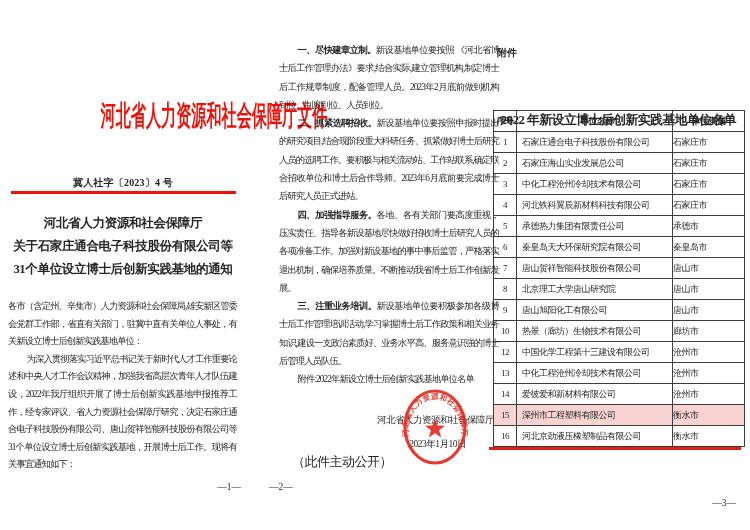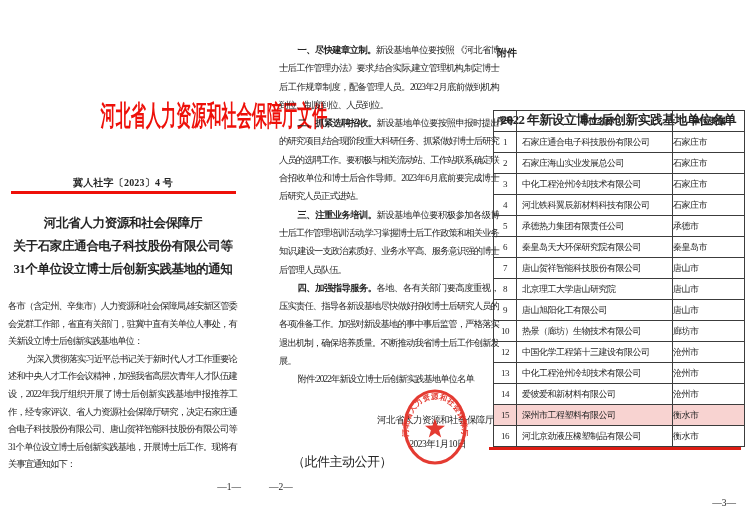--- a/index.html
+++ b/index.html
@@ -83,22 +83,22 @@
       <p class="indent">为深入贯彻落实习近平总书记关于新时代人才工作重要论述和中央人才工作会议精神，加强我省高层次青年人才队伍建设，2022年我厅组织开展了博士后创新实践基地申报推荐工作，经专家评议、省人力资源社会保障厅研究，决定石家庄通合电子科技股份有限公司、唐山贺祥智能科技股份有限公司等31个单位设立博士后创新实践基地，开展博士后工作。现将有关事宜通知如下：</p>
     </div>
     <div class="pnum" id="pnum1">—1—</div>
   </div>
 
   <div class="page" id="page2">
     <div class="body2">
 
     <p><span class="sec-head">一、尽快建章立制。</span><span>新设基地单位要按照 《河北省博士后工作管理办法》要求,结合实际,建立管理机构,制定博士后工作规章制度，配备管理人员。2023年2月底前做到机构到位、制度到位、人员到位。</span></p>
         <p><span class="sec-head">二、抓紧选聘招收。</span><span>新设基地单位要按照申报时提出的研究项目,结合现阶段重大科研任务、抓紧做好博士后研究人员的选聘工作。要积极与相关流动站、工作站联系,确定联合招收单位和博士后合作导师。2023年6月底前要完成博士后研究人员正式进站。</span></p>
+        <p><span class="sec-head">四、加强指导服务。</span><span>各地、各有关部门要高度重视，压实责任、指导各新设基地尽快做好招收博士后研究人员的各项准备工作。加强对新设基地的事中事后监管，严格落实退出机制，确保培养质量。不断推动我省博士后工作创新发展。</span></p>
         <p><span class="sec-head">三、注重业务培训。</span><span>新设基地单位要积极参加各级博士后工作管理培训活动,学习掌握博士后工作政策和相关业务知识,建设一支政治素质好、业务水平高、服务意识强的博士后管理人员队伍。</span></p>
-        <p><span class="sec-head">四、加强指导服务。</span><span>各地、各有关部门要高度重视，压实责任、指导各新设基地尽快做好招收博士后研究人员的各项准备工作。加强对新设基地的事中事后监管，严格落实退出机制，确保培养质量。不断推动我省博士后工作创新发展。</span></p>
         <p class="attachment-note">附件:2022年新设立博士后创新实践基地单位名单</p>
       </div>
     <div class="signer">河北省人力资源和社会保障厅</div>
     <div class="sign-date">2023年1月10日</div>
     <svg class="seal" viewBox="0 0 68 80">
       <ellipse cx="34" cy="41" rx="30" ry="36" fill="none" stroke="#e2261c" stroke-width="3.2" class="seal-red"></ellipse>
       <path d="M34,32.5 L36.5,39.5 L44,39.8 L38.1,44.3 L40.2,51.5 L34,47.3 L27.8,51.5 L29.9,44.3 L24,39.8 L31.5,39.5 Z" fill="#e2261c" class="seal-red-fill"></path>
       <defs>
           <path id="sealArc" d="M 9,57 A 27,32 0 1 1 59,57" fill="none"></path>
         </defs>

